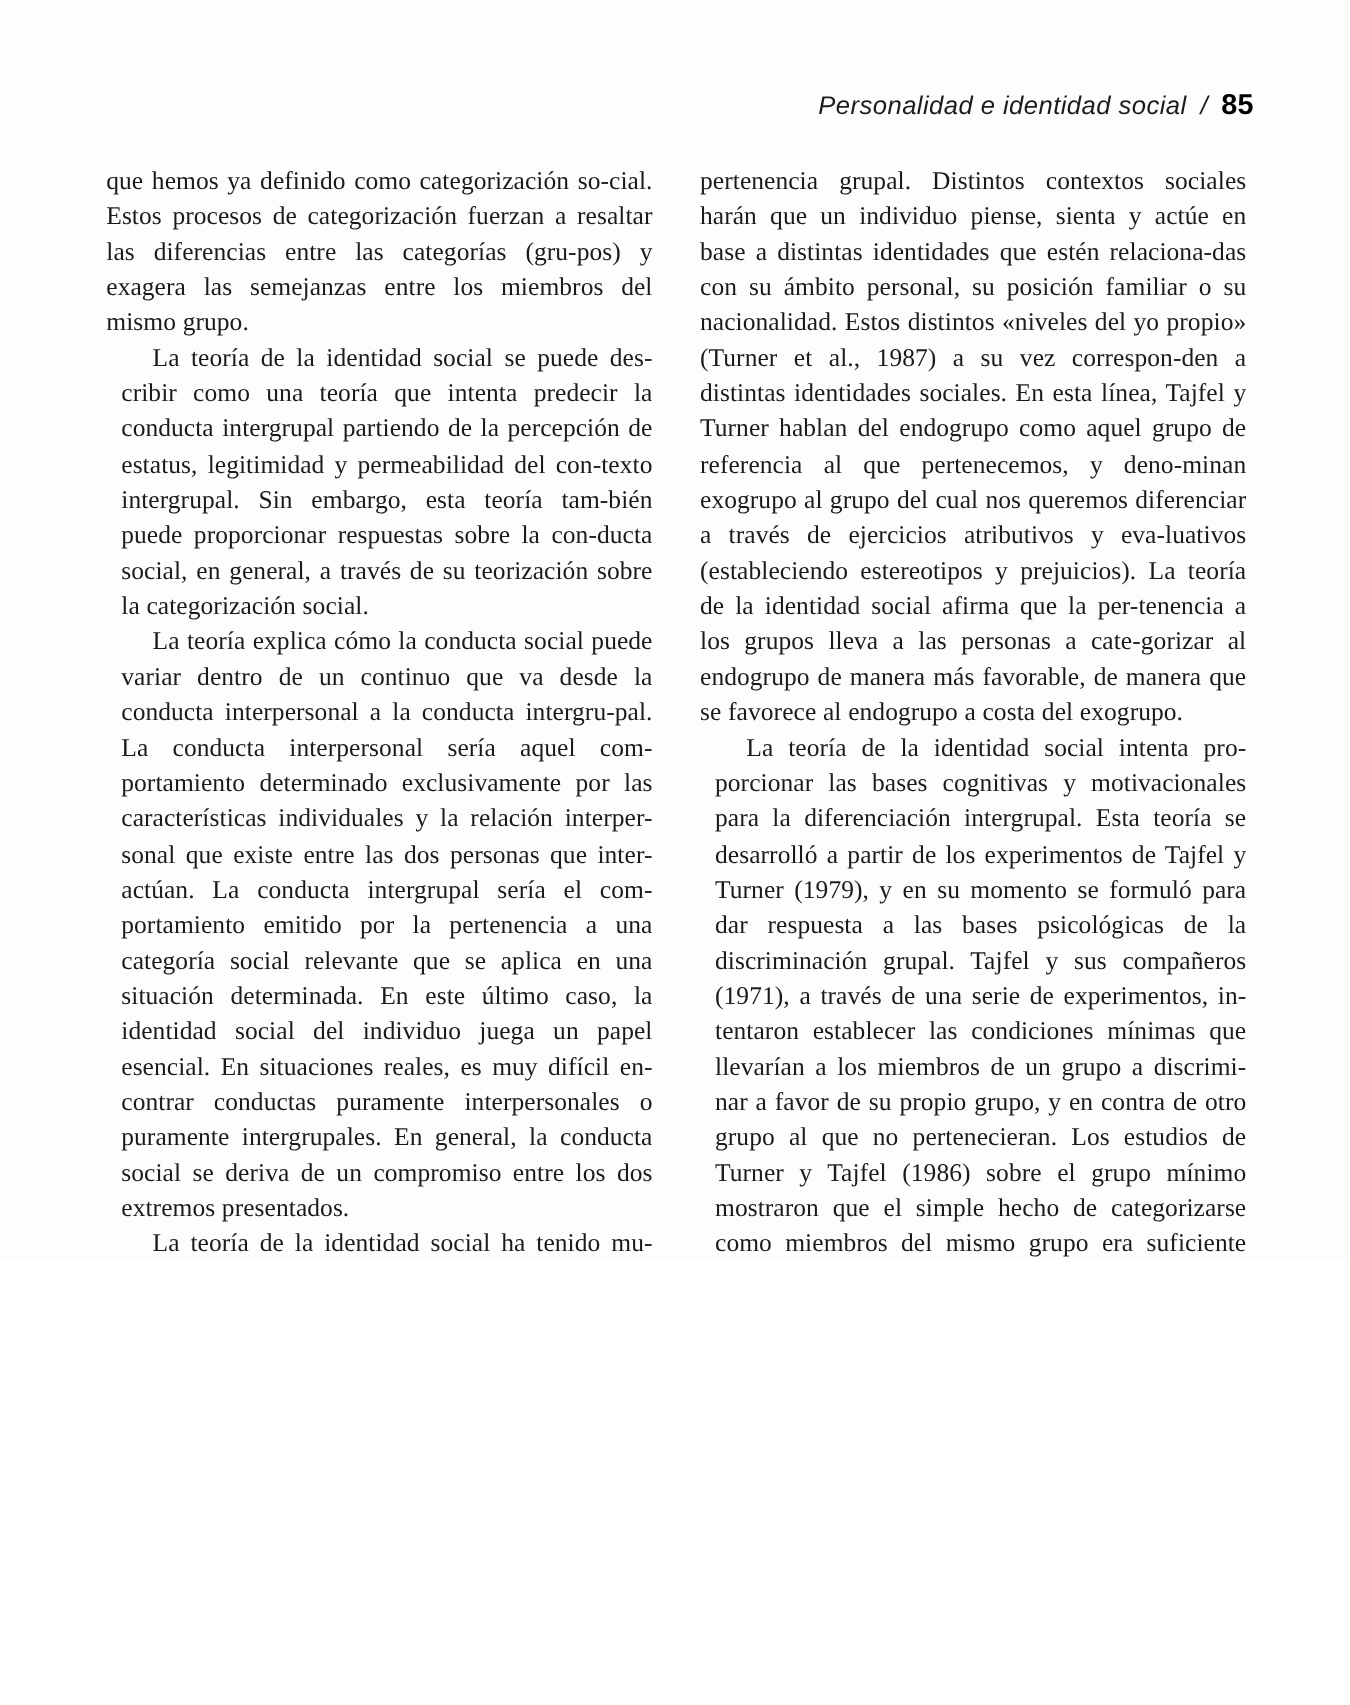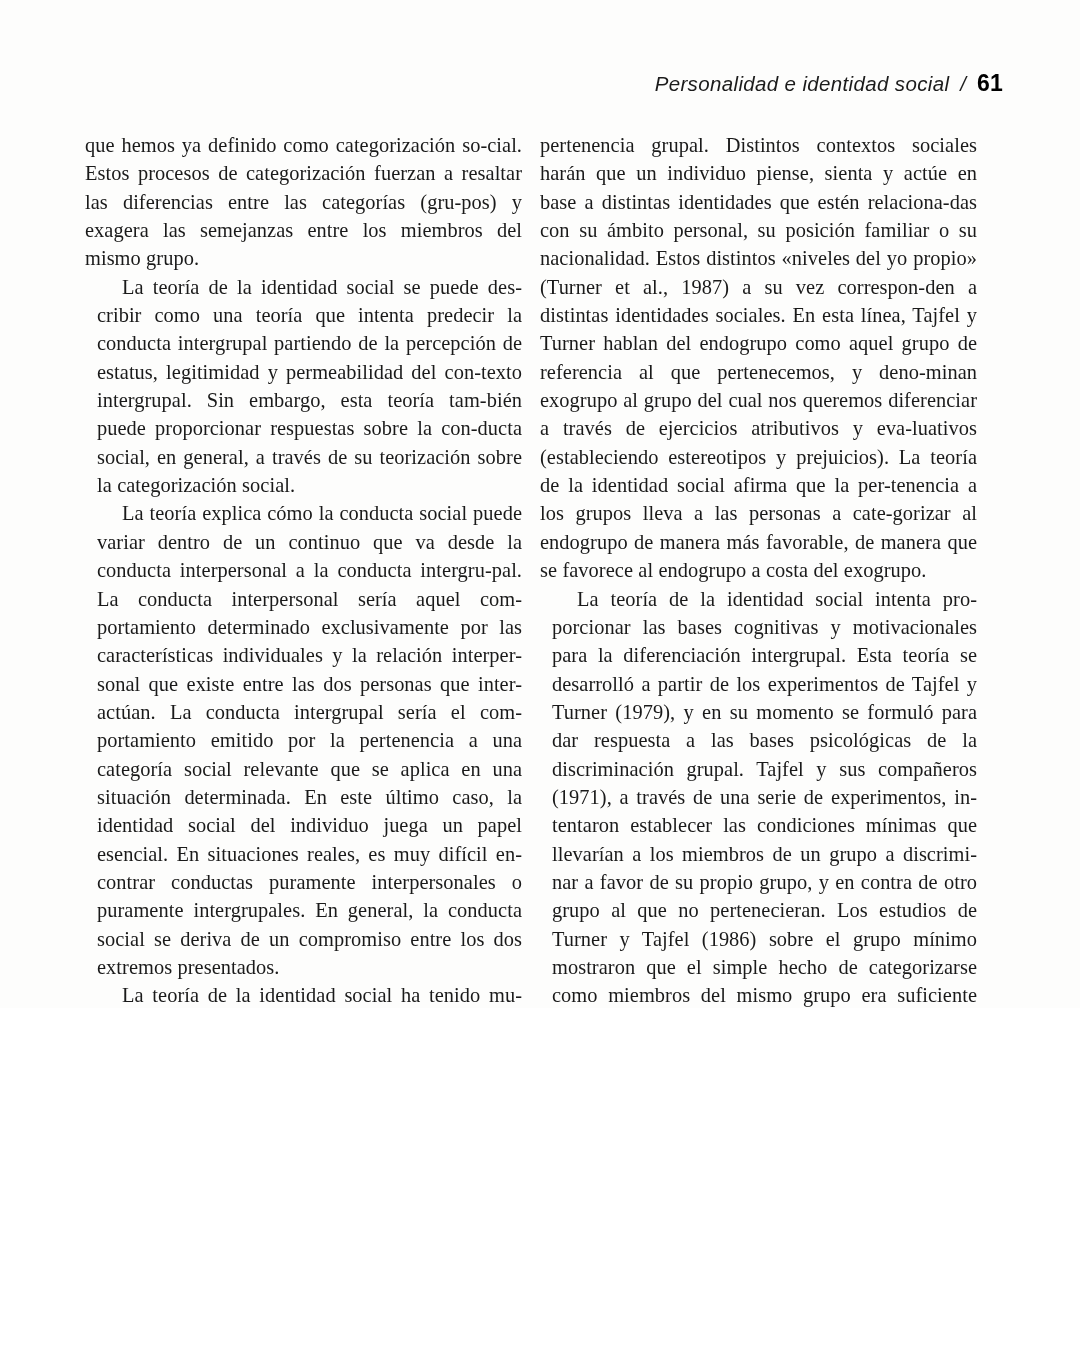--- a/index.html
+++ b/index.html
@@ -45,21 +45,21 @@
     letter-spacing: 0.2px;
   }
 
   
   .columns {
     position: absolute;
     top: 131px;
     left: 85px;
     width: 912px;
     display: flex;
-    gap: 18px;
+    gap: 38px;
   }
   .col {
     width: 437px;
   }
   .col p {
     margin: 0;
     font-size: 20.4px;
     line-height: 28.35px;
     text-align: justify;
     text-align-last: left;
@@ -91,21 +91,21 @@
   }
 </style>
 </head>
 <body>
 
 <div class="page">
 
   <div class="running-head">
     <span class="rh-title">Personalidad e identidad social</span>
     <span class="rh-sep">/</span>
-    <span class="rh-page">61</span>
+    <span class="rh-page">85</span>
   </div>
 
   <div class="columns">
     <div class="col">
       <p>que hemos ya definido como categorización so-cial. Estos procesos de categorización fuerzan a resaltar las diferencias entre las categorías (gru-pos) y exagera las semejanzas entre los miembros del mismo grupo.</p>
       <p class="indent">La teoría de la identidad social se puede des-cribir como una teoría que intenta predecir la conducta intergrupal partiendo de la percepción de estatus, legitimidad y permeabilidad del con-texto intergrupal. Sin embargo, esta teoría tam-bién puede proporcionar respuestas sobre la con-ducta social, en general, a través de su teorización sobre la categorización social.</p>
       <p class="indent">La teoría explica cómo la conducta social puede variar dentro de un continuo que va desde la conducta interpersonal a la conducta intergru-pal. La conducta interpersonal sería aquel com-portamiento determinado exclusivamente por las características individuales y la relación interper-sonal que existe entre las dos personas que inter-actúan. La conducta intergrupal sería el com-portamiento emitido por la pertenencia a una categoría social relevante que se aplica en una situación determinada. En este último caso, la identidad social del individuo juega un papel esencial. En situaciones reales, es muy difícil en-contrar conductas puramente interpersonales o puramente intergrupales. En general, la conducta social se deriva de un compromiso entre los dos extremos presentados.</p>
       <p class="indent">La teoría de la identidad social ha tenido mu-cho impacto en el estudio de los grupos, y en la Psicología Social en general. Sus supuestos se han comprobado en muchos contextos distintos, y ha aportado formas distintas de trabajar y superar evaluaciones prejuiciosas, estereotipos, afrontar negociaciones e, incluso, valorar la importancia del uso del lenguaje. La teoría ilumina procesos de cambio social que son aplicables al contexto laboral (Haslam, 2001).</p>
     </div>
     <div class="col">

